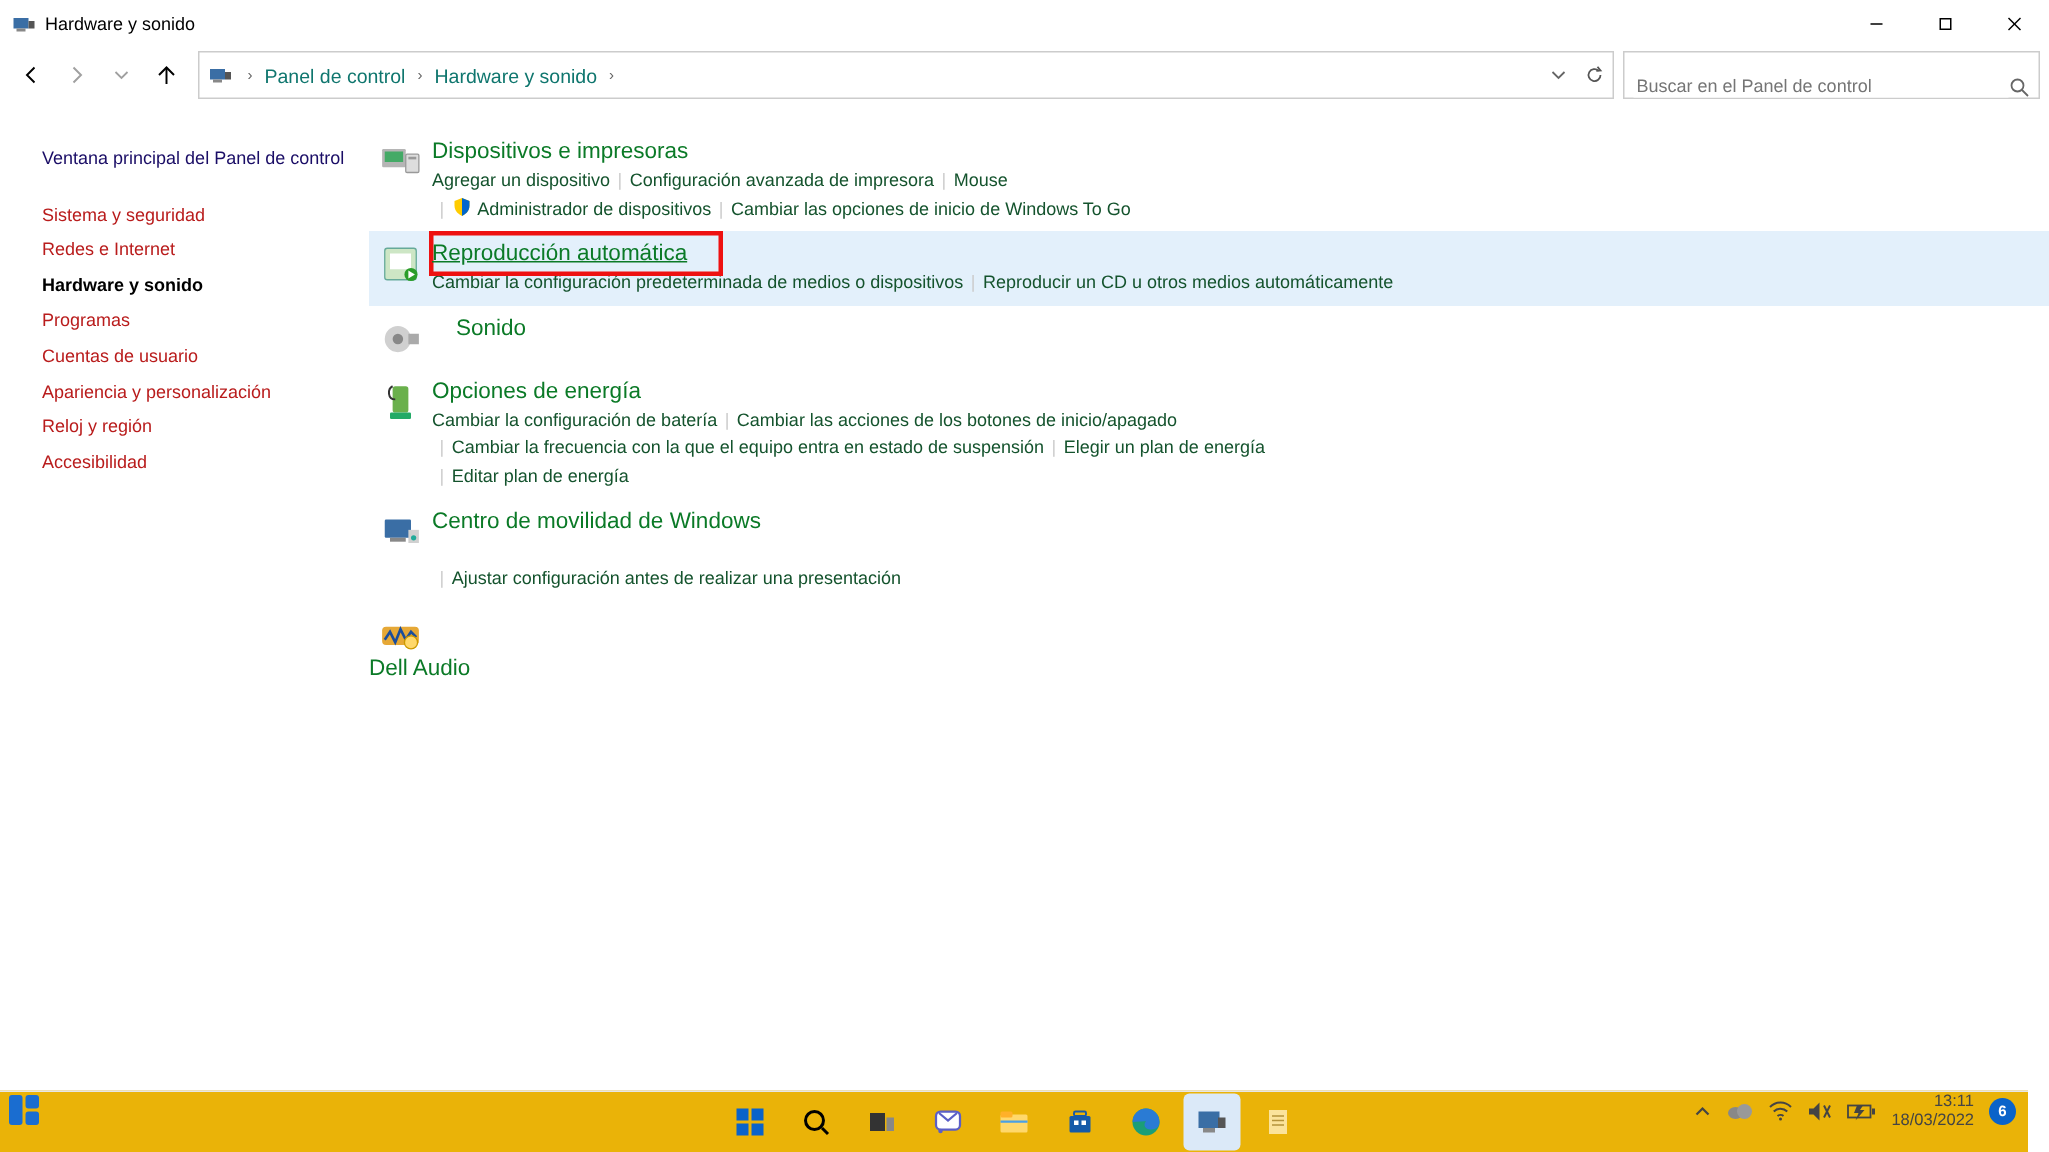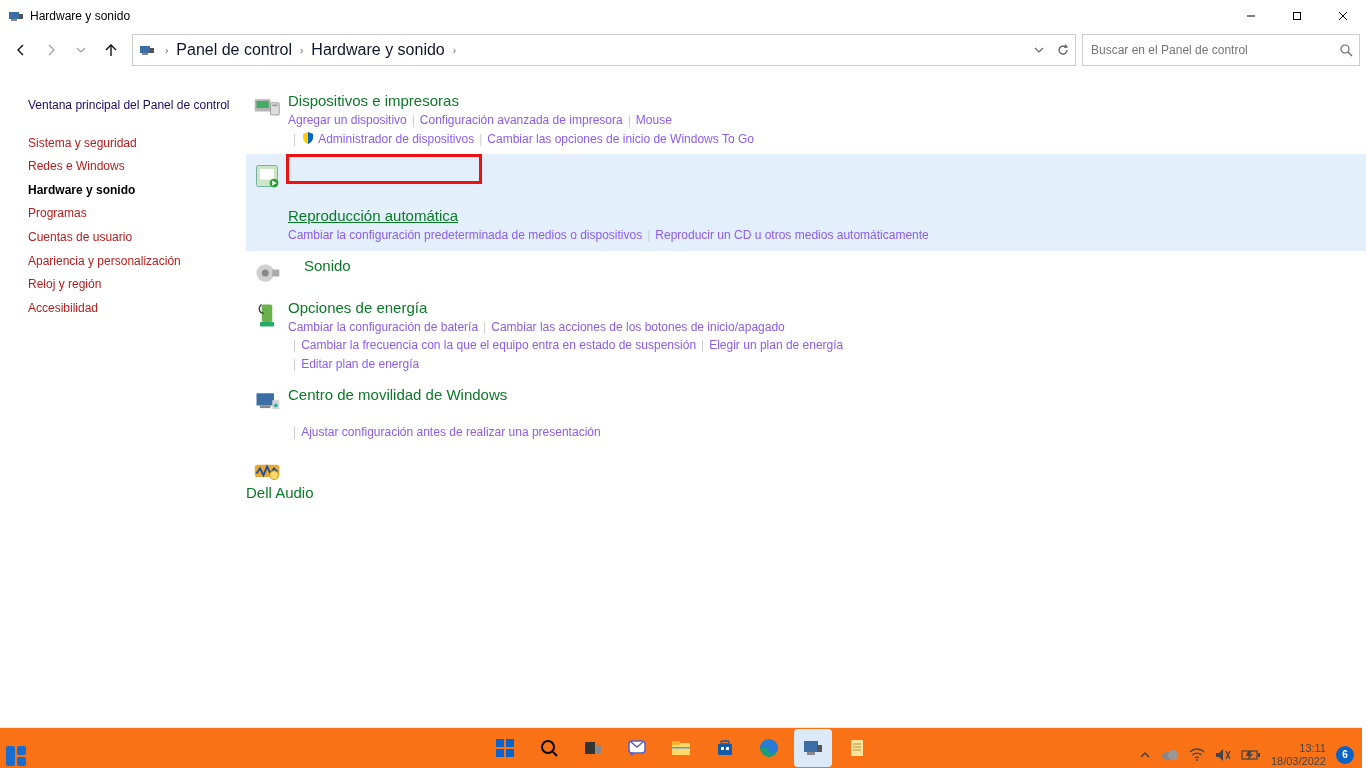--- a/index.html
+++ b/index.html
@@ -5,46 +5,46 @@
 html,body{margin:0;padding:0;width:1366px;height:768px;font-family:"Segoe UI",Tahoma,sans-serif;font-size:12px;background:#fff;color:#000;overflow:hidden}
 .titlebar{height:32px;display:flex;align-items:center;padding-left:8px}
 .titlebar .icon{width:16px;height:16px;margin-right:6px;display:flex;align-items:center;justify-content:center}
 .titlebar .title{font-size:12px;flex:1}
 .winbtns{display:flex;height:32px}
 .winbtn{width:46px;height:32px;display:flex;align-items:center;justify-content:center}
 .navrow{height:36px;display:flex;align-items:center;padding:0 6px}
 .navarrow{width:30px;height:30px;display:flex;align-items:center;justify-content:center;color:#222}
 .navarrow.disabled{color:#a0a0a0}
 .addrbar{flex:1;height:30px;border:1px solid #ccc;margin-left:6px;display:flex;align-items:center;background:#fff}
-.addrbar .seg{padding:0 6px;height:100%;display:flex;align-items:center;color:#0f172a;font-size:16px}
+.addrbar .seg{padding:0 6px;height:100%;display:flex;align-items:center;color:#0f766e;font-size:13px}
 .addrbar .chev{color:#666;padding:0 2px;font-size:10px}
 .addrbar-icon{width:24px;height:28px;display:flex;align-items:center;justify-content:center;color:#555}
 .addrbar-icons{margin-left:auto;display:flex}
-.searchbox{width:264px;height:30px;border:1px solid #ccc;margin-left:6px;display:flex;align-items:center;padding:0 6px;color:#888}
+.searchbox{width:264px;height:30px;border:1px solid #ccc;margin-left:6px;display:flex;align-items:flex-end;padding:0 6px;color:#888}
 .searchbox input{border:none;outline:none;flex:1;font-size:12px;color:#888}
 .searchbox .sicon{color:#666}
 .body{display:flex;height:calc(768px - 32px - 36px - 40px)}
 .sidebar{width:214px;padding:30px 0 0 28px}
 .sidebar a{display:block;color:#b91c1c;text-decoration:none;margin-bottom:8px;font-size:12px;line-height:1.3}
 .sidebar a.indigo{color:#1a0d66}
 .sidebar a.current{color:#000;font-weight:600}
 .content{flex:1;padding-top:18px;padding-left:4px}
 .catrow{display:flex;padding:6px 0 6px 0}
 .catrow.highlight{background:#e3f0fb}
 .caticon{width:42px;display:flex;justify-content:center;padding-top:2px}
 .caticon svg,.caticon .isvg{width:28px;height:28px}
 .catbody{flex:1;padding-right:16px}
 .cathead{color:#0b7a27;font-size:15px;margin-bottom:2px;display:inline-block}
 .cathead.hoverlink{text-decoration:underline}
 .sublinks{line-height:1.55}
-.sublink{color:#8b5cf6;text-decoration:none;font-size:12px}
+.sublink{color:#14532d;text-decoration:none;font-size:12px}
 .subsep{color:#ccc;padding:0 5px}
 .shield{display:inline-flex;width:14px;height:14px;vertical-align:-2px;margin-right:3px}
 .redbox{position:absolute;border:3px solid #e11;pointer-events:none}
-.taskbar{position:absolute;left:0;right:4px;bottom:0;height:40px;background:#f97316;border-top:1px solid #e6e6e6;display:flex;align-items:flex-end}
+.taskbar{position:absolute;left:0;right:14px;bottom:0;height:40px;background:#eab308;border-top:1px solid #e6e6e6;display:flex;align-items:flex-start}
 .tbcenter{position:absolute;left:50%;transform:translateX(-50%);display:flex;gap:6px;height:40px;align-items:center}
 .tbicon{width:38px;height:38px;display:flex;align-items:center;justify-content:center;border-radius:4px}
 .tbicon.active{background:#dbe9f8}
 .tray{margin-left:auto;display:flex;align-items:center;gap:10px;padding-right:8px;color:#444}
 .tray .clock{text-align:right;font-size:11px;line-height:1.2}
 .tray .bluecircle{width:18px;height:18px;border-radius:50%;background:#0a63c9;color:#fff;display:flex;align-items:center;justify-content:center;font-size:10px;font-weight:600}
 .startwidget{margin-left:4px;display:flex;align-items:center;gap:2px}
 svg{display:block}
 </style>
 </head>
@@ -140,21 +140,21 @@
       </span>
   </div>
 </div>
 
 <div class="body">
   <div class="sidebar">
     <a href="#" class="indigo">Ventana principal del Panel de control</a>
     <div style="height:14px"></div>
     <div id="sidebar-items">
         <a href="#">Sistema y seguridad</a>
-        <a href="#">Redes e Windows</a>
+        <a href="#">Redes e Internet</a>
         <a href="#" class="current">Hardware y sonido</a>
         <a href="#">Programas</a>
         <a href="#">Cuentas de usuario</a>
         <a href="#">Apariencia y personalización</a>
         <a href="#">Reloj y región</a>
         <a href="#">Accesibilidad</a>
       </div>
   </div>
 
   <div class="content" id="content">
@@ -177,21 +177,21 @@
       <div class="catrow highlight" style="position: relative;">
         <div class="caticon">
           <svg viewBox="0 0 32 32">
             <rect x="4" y="4" width="24" height="24" rx="2" fill="#cde6c5" stroke="#6a9"></rect>
             <rect x="8" y="8" width="16" height="12" fill="#fff"></rect>
             <circle cx="24" cy="24" r="5" fill="#2a9d2a"></circle>
             <polygon points="22,21 27,24 22,27" fill="#fff"></polygon>
           </svg>
         </div>
         <div class="redbox" style="left: 40px; top: 0px; width: 190px; height: 24px;"></div>
-        <div class="catbody"><a href="#" class="cathead hoverlink" style="text-decoration: underline; position: relative; margin-top: 47px;">Reproducción automática</a><div class="sublinks"><a href="#" class="sublink">Cambiar la configuración predeterminada de medios o dispositivos</a><span class="subsep">|</span><a href="#" class="sublink">Reproducir un CD u otros medios automáticamente</a></div></div>
+        <div class="catbody"><a href="#" class="cathead hoverlink" style="text-decoration: underline; position: relative;">Reproducción automática</a><div class="sublinks"><a href="#" class="sublink">Cambiar la configuración predeterminada de medios o dispositivos</a><span class="subsep">|</span><a href="#" class="sublink">Reproducir un CD u otros medios automáticamente</a></div></div>
       </div>
       <div class="catrow" style="position: relative; gap: 16px;">
         <div class="caticon">
           <svg viewBox="0 0 32 32">
             <ellipse cx="14" cy="16" rx="10" ry="10" fill="#d0d0d0"></ellipse>
             <ellipse cx="14" cy="16" rx="4" ry="4" fill="#888"></ellipse>
             <rect x="22" y="12" width="8" height="8" fill="#aaa"></rect>
           </svg>
         </div>
         <div class="catbody"><a href="#" class="cathead" style="text-decoration: none; position: relative;">Sonido</a></div>

